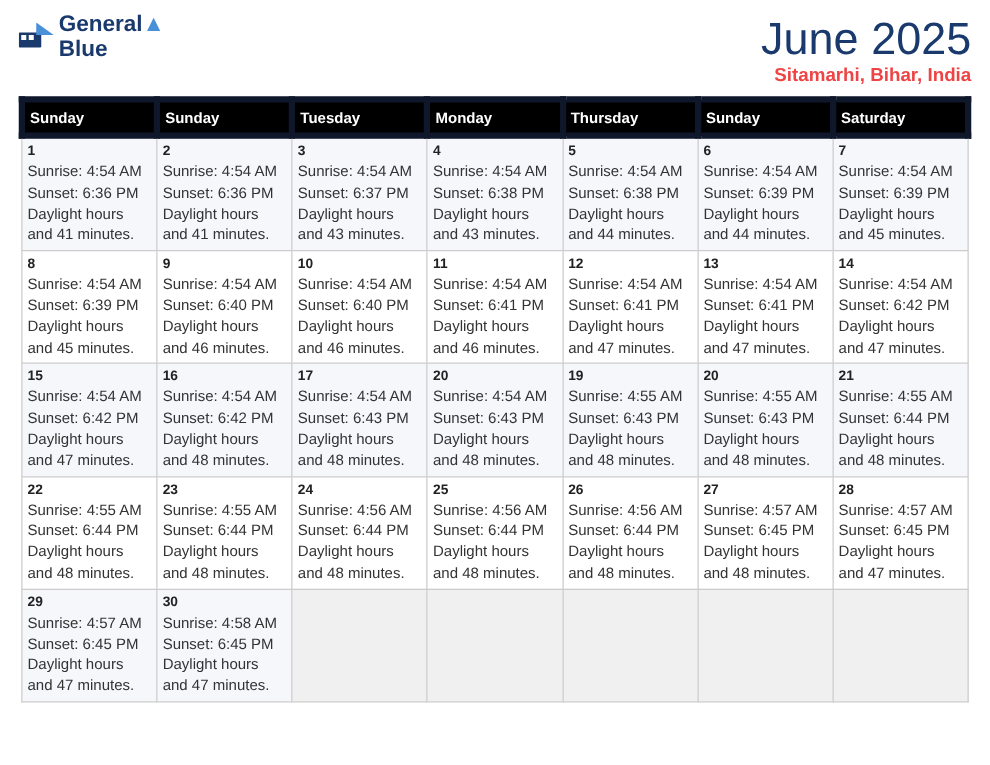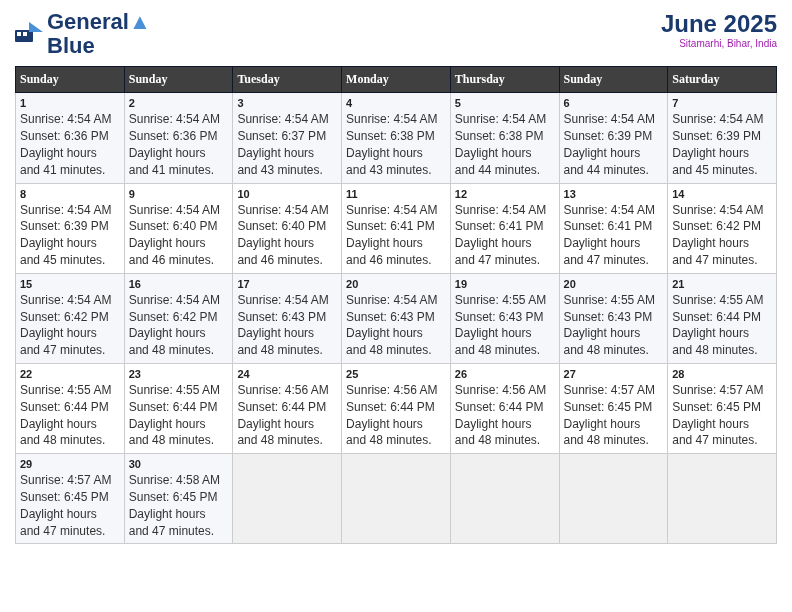--- a/index.html
+++ b/index.html
@@ -18,59 +18,59 @@
       display: flex;
       justify-content: space-between;
       align-items: flex-start;
       margin-bottom: 8px;
     }
     .logo {
       display: flex;
       align-items: center;
     }
     .logo-text {
-      font-size: 22px;
+      font-size: 18px;
       font-weight: bold;
       color: #1a3a6e;
       line-height: 1.1;
     }
     .logo-text span {
       color: #4a90d9;
     }
     .logo-icon {
       width: 28px;
       height: 24px;
       margin-right: 4px;
     }
     .title-block {
       text-align: right;
     }
     .month-title {
-      font-size: 24px;
+      font-size: 36px;
+      font-weight: normal;
+      color: #1a3a6e;
+    }
+    .location {
+      font-size: 15px;
+      color: #ef4444;
       font-weight: bold;
-      color: #1a3a6e;
-    }
-    .location {
-      font-size: 10px;
-      color: #a21caf;
     }
     table {
       width: 100%;
       border-collapse: collapse;
       table-layout: fixed;
     }
     thead th {
-      background-color: #404040;
+      background-color: #000000;
       color: white;
       font-size: 12px;
       font-weight: bold;
       padding: 5px 4px;
       text-align: left;
-      border: 1px solid #0f172a;
-      font-family: Liberation Serif, serif;
+      border: 5px solid #0f172a;
     }
     tbody tr {
       border: 1px solid #ccc;
     }
     tbody td {
       vertical-align: top;
       padding: 4px 4px;
       border: 1px solid #ccc;
       font-size: 9.5px;
       color: #222;

